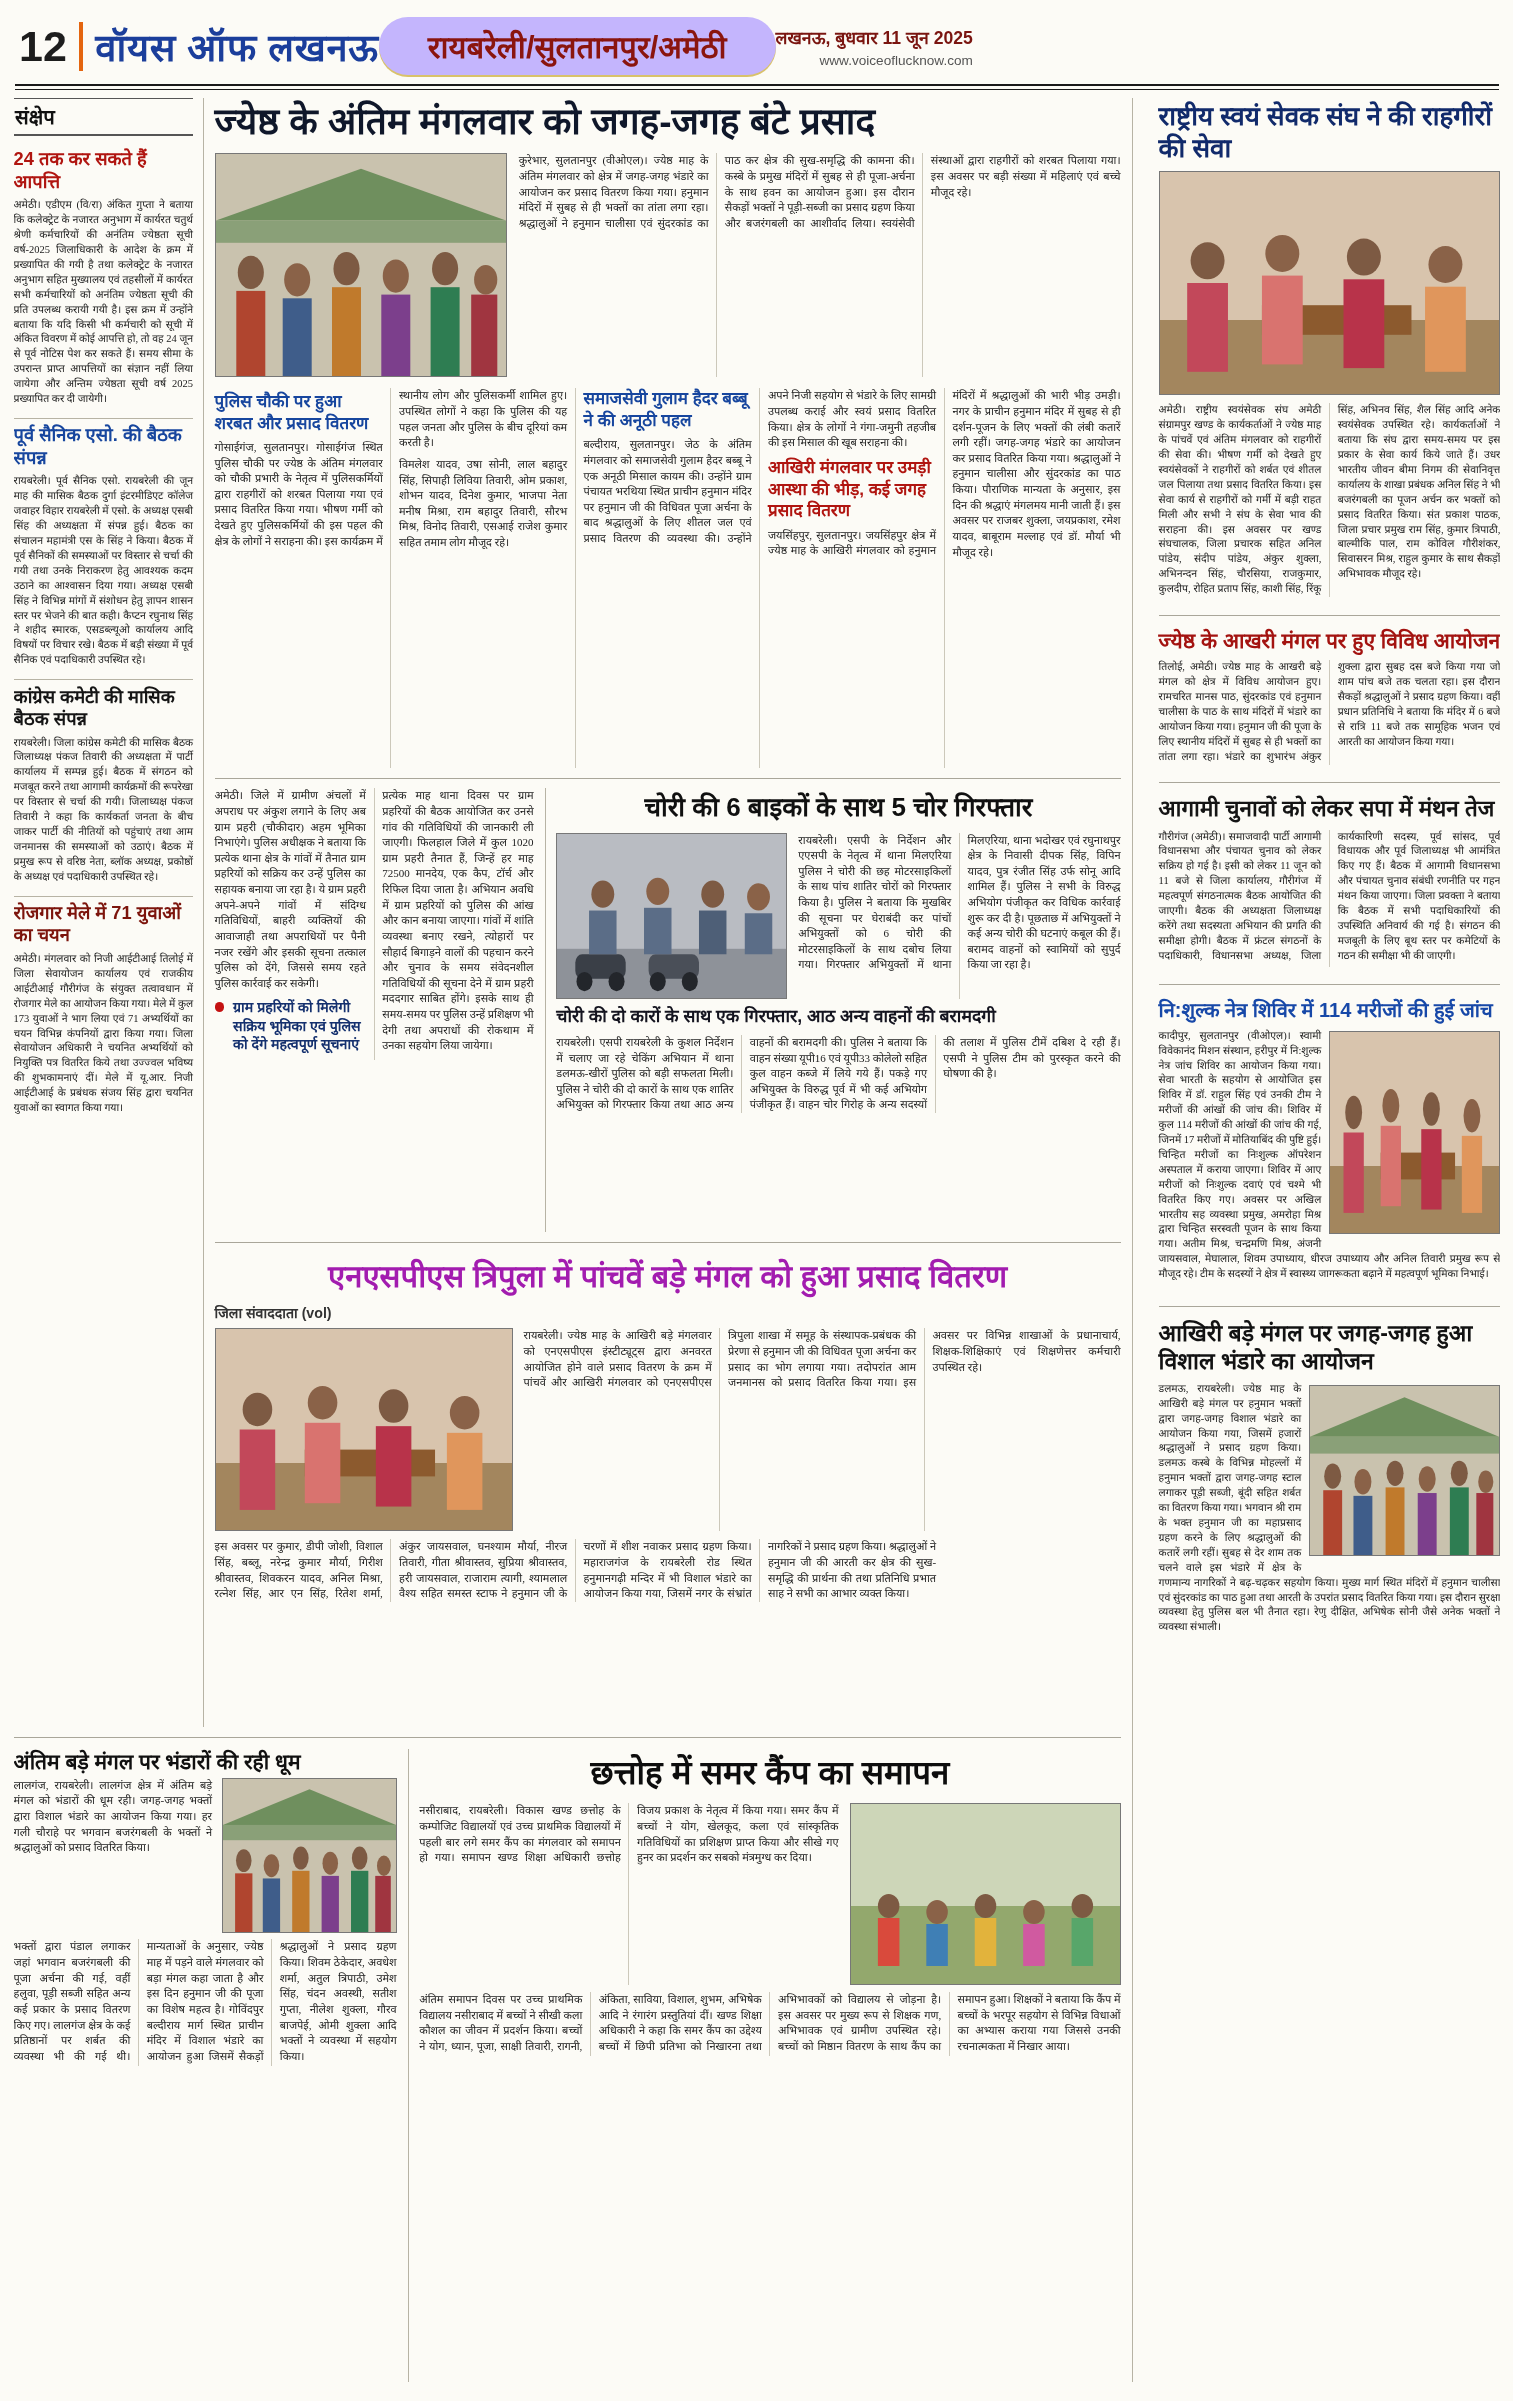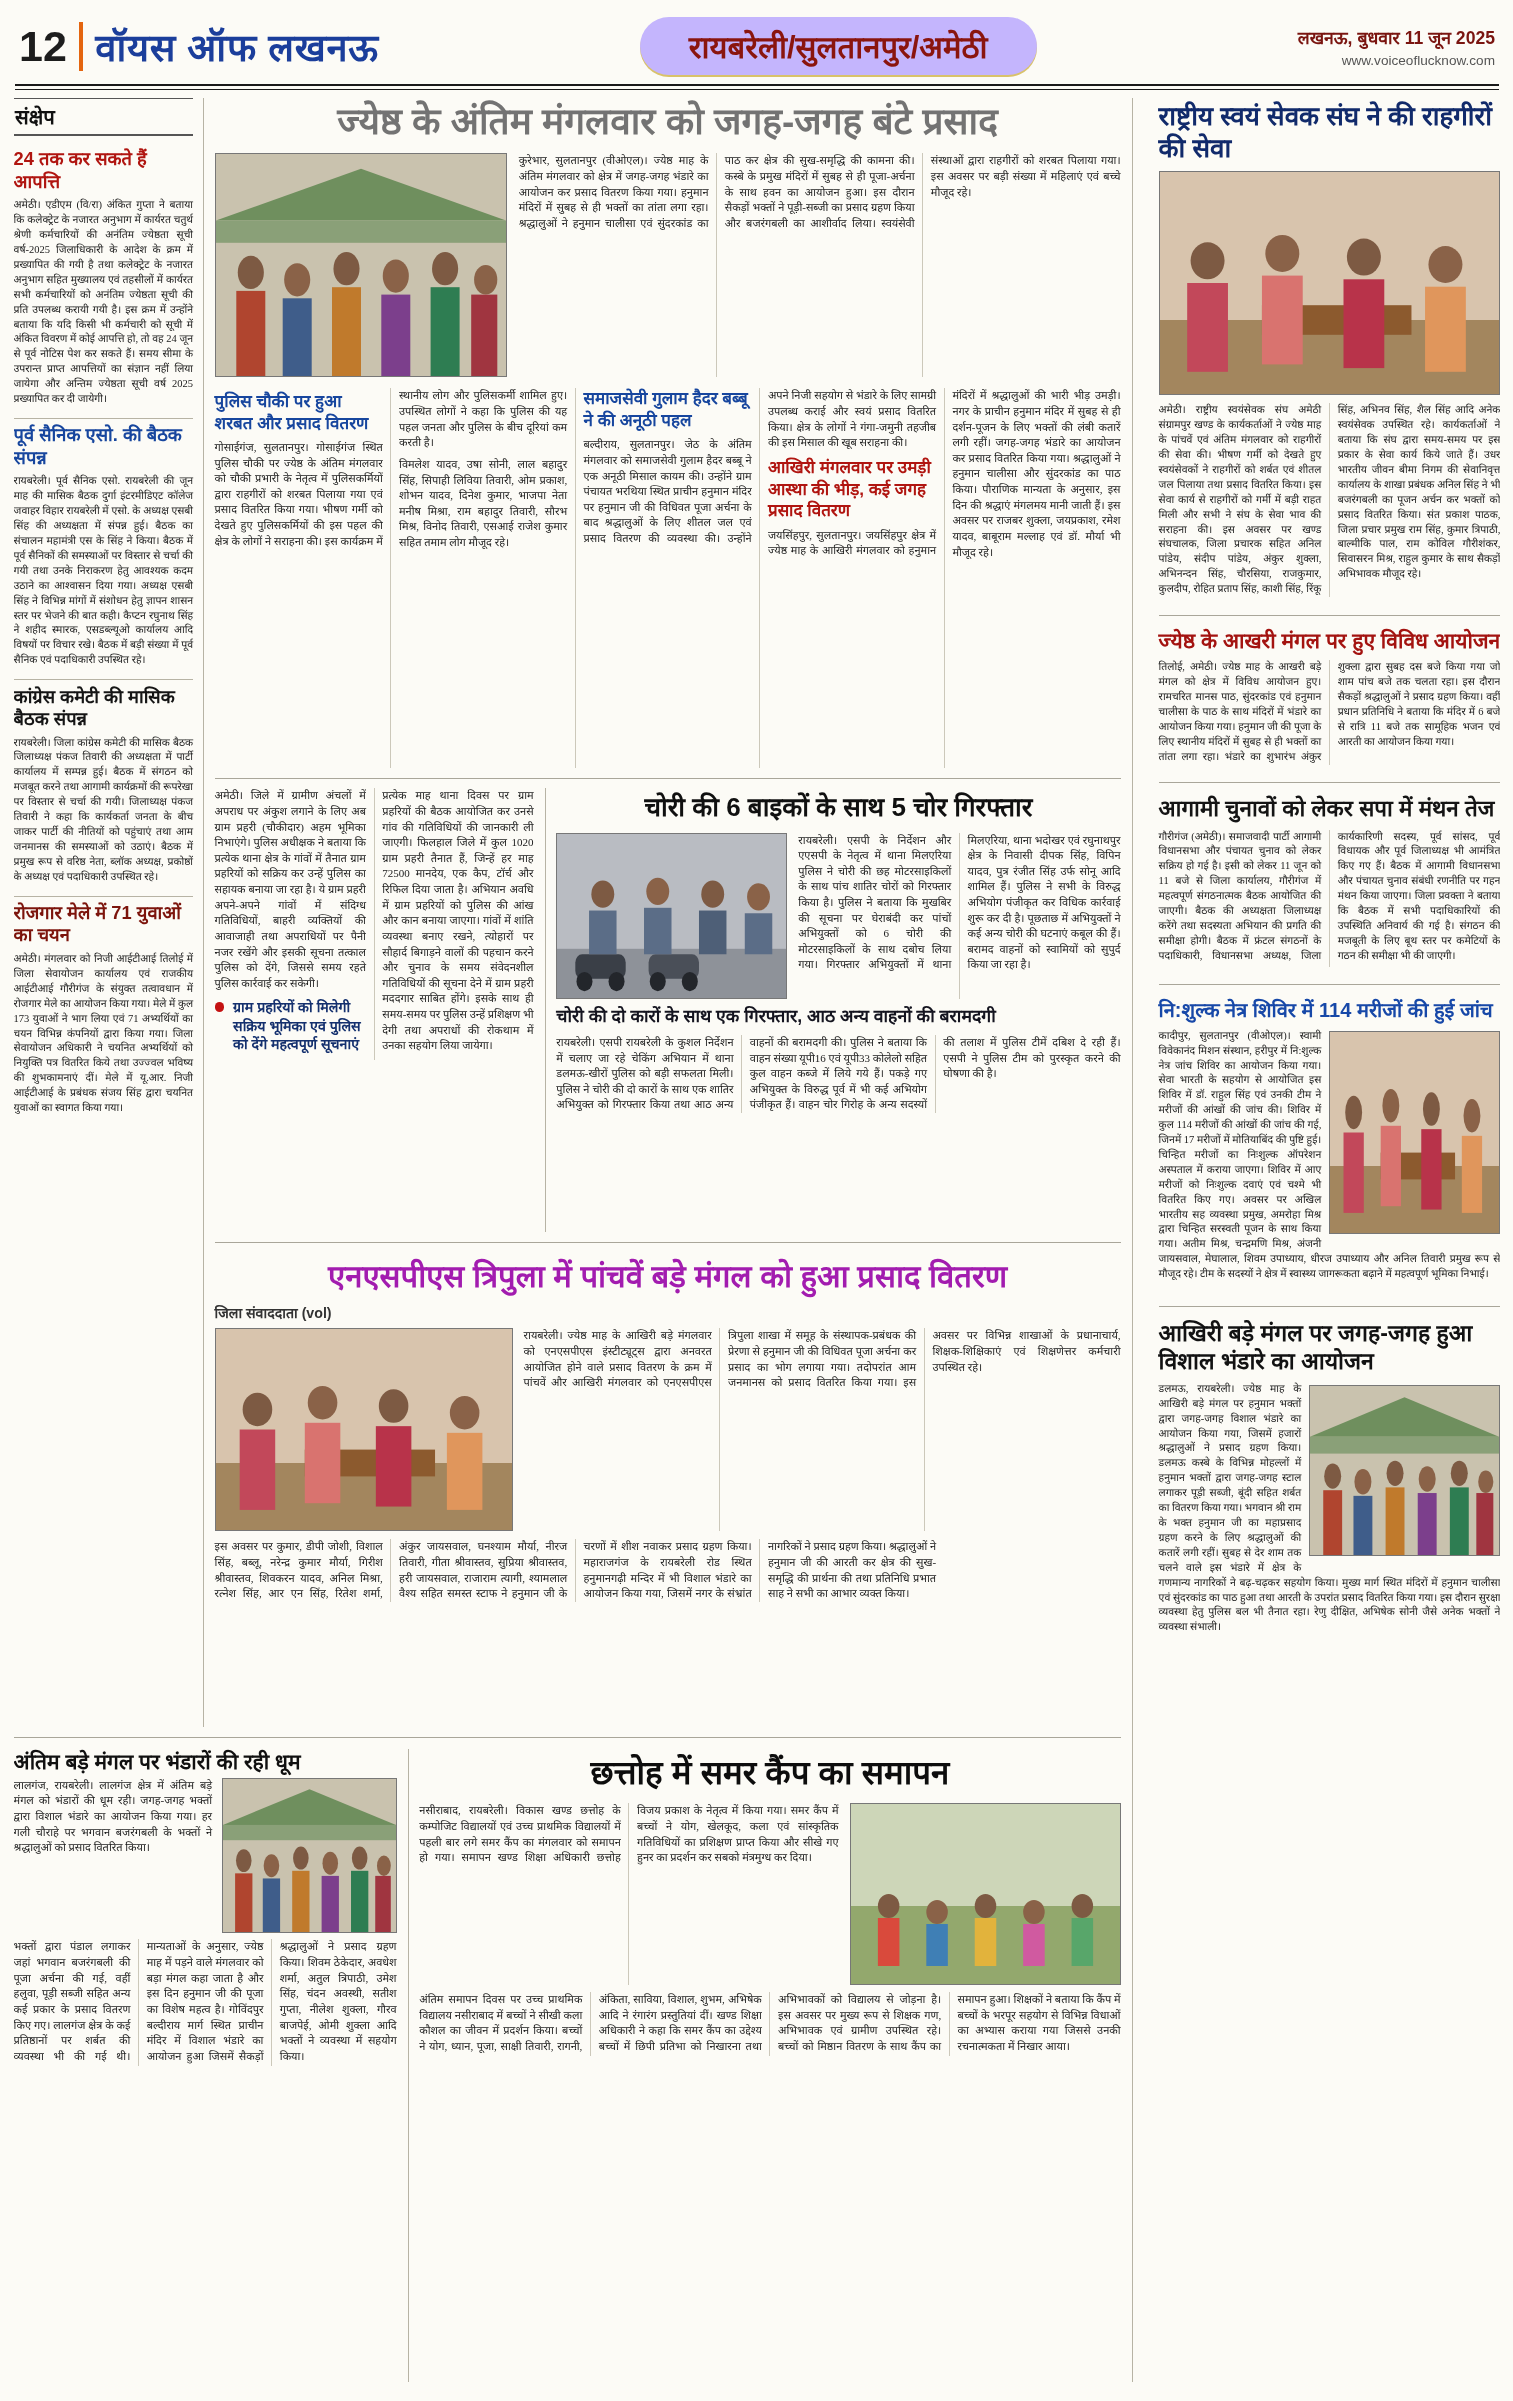--- a/index.html
+++ b/index.html
@@ -1,39 +1,39 @@
 <!DOCTYPE html>
 <html lang="hi" style="font-size:11px"><head>
 <meta charset="utf-8">
 <style>
 *{margin:0;padding:0;box-sizing:border-box}
 body{background:#d8d5cc;font-family:"Liberation Serif","DejaVu Serif",serif;color:#1b1b1b}
 .page{width:1514px;height:2401px;margin:0 auto;background:#fcfbf6;padding:8.1px 13.6px;overflow:hidden;position:relative}
-.masthead{display:flex;align-items:center;justify-content:space-between;height:76px;padding:0 5.4px}
+.masthead{display:flex;align-items:center;height:76px;padding:0 5.4px}
 .mh-left{display:flex;align-items:center;gap:12.2px}
 .pgnum{font:800 43px "Liberation Sans","DejaVu Sans",sans-serif;color:#1d1d1d}
 .mh-bar{width:4.1px;height:49px;background:#e4650f}
 .mh-title{font:800 38px "Liberation Sans","DejaVu Sans",sans-serif;color:#1b3e9b;letter-spacing:0.7px}
 .mh-center{background:#c4b5fd;border-radius:31px;padding:8.1px 49px;box-shadow:0 2px 0 #d9c26a}
 .mh-center span{font:800 31px "Liberation Sans","DejaVu Sans",sans-serif;color:#8a150e}
 .mh-right{text-align:right}
 .mh-date{font:700 17.6px "Liberation Sans","DejaVu Sans",sans-serif;color:#7a1510}
 .mh-web{font:400 13.6px "Liberation Sans","DejaVu Sans",sans-serif;color:#555;margin-top:4.1px}
 .rule-double{border-top:2.7px solid #1a1a1a;border-bottom:0.7px solid #1a1a1a;height:6.1px;margin:0 1.4px}
 .content{display:flex;gap:11px;margin-top:8.1px;height:2284px;overflow:hidden}
 .band-a{width:1107px;display:flex;flex-direction:column}
 .band-a-top{display:flex;gap:11px}
 .briefs{width:190px;border-right:0.7px solid #b7b3a4;padding-right:9.5px}
 .briefs-head{font:800 20.3px "Liberation Sans","DejaVu Sans",sans-serif;color:#111;border:0.7px solid #555;border-width:0.7px 0 2px 0;padding:2.7px 1.4px 4.1px;margin-bottom:6.8px}
 .brief{padding:5.4px 0 11px;border-bottom:0.7px solid #b7b3a4}
 .brief:last-child{border-bottom:none}
 .brief h3{font:700 18.3px "Liberation Sans","DejaVu Sans",sans-serif;line-height:1.22;margin-bottom:5.4px}
 .t-red{color:#b01510}.t-blue{color:#17469e}.t-dark{color:#151515}.t-maroon{color:#7c140c}
 .center-stack{flex:1;display:flex;flex-direction:column}
-h1.lead-h{font:800 37px "Liberation Sans","DejaVu Sans",sans-serif;color:#737373;text-align:center;line-height:1.12;margin:2.7px 0 11px}
+h1.lead-h{font:800 37px "Liberation Sans","DejaVu Sans",sans-serif;color:#0f172a;line-height:1.12;margin:2.7px 0 11px}
 .lead-top{display:flex;gap:12.2px}
 .photo{border:0.7px solid #777;background:#cfcabb;flex:0 0 auto;overflow:hidden}
 .photo svg{width:100%;height:100%;display:block}
 .lead-photo{width:292px;height:224px}
 .cols{column-gap:16.3px;column-rule:0.7px solid #ccc8ba}
 .c2{column-count:2}.c3{column-count:3}.c4{column-count:4}.c5{column-count:5}
 .body{font-size:11px;line-height:1.42;text-align:justify}
 .body.sm{font-size:10.5px}
 .cols p{margin-bottom:6.1px}
 .lead-top .cols{flex:1}

